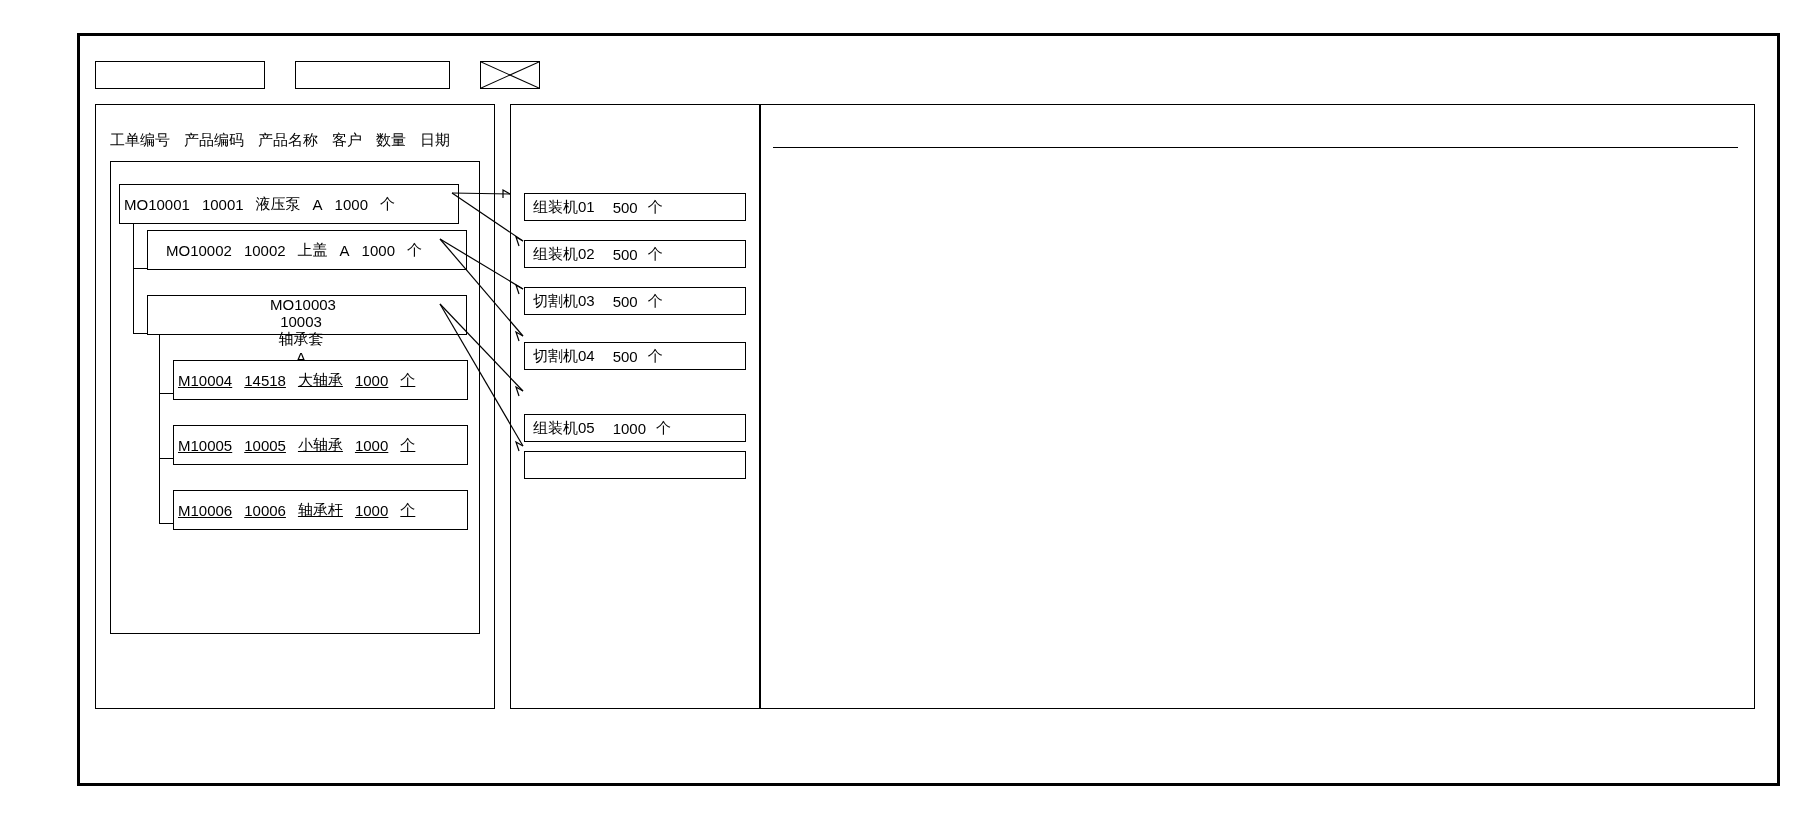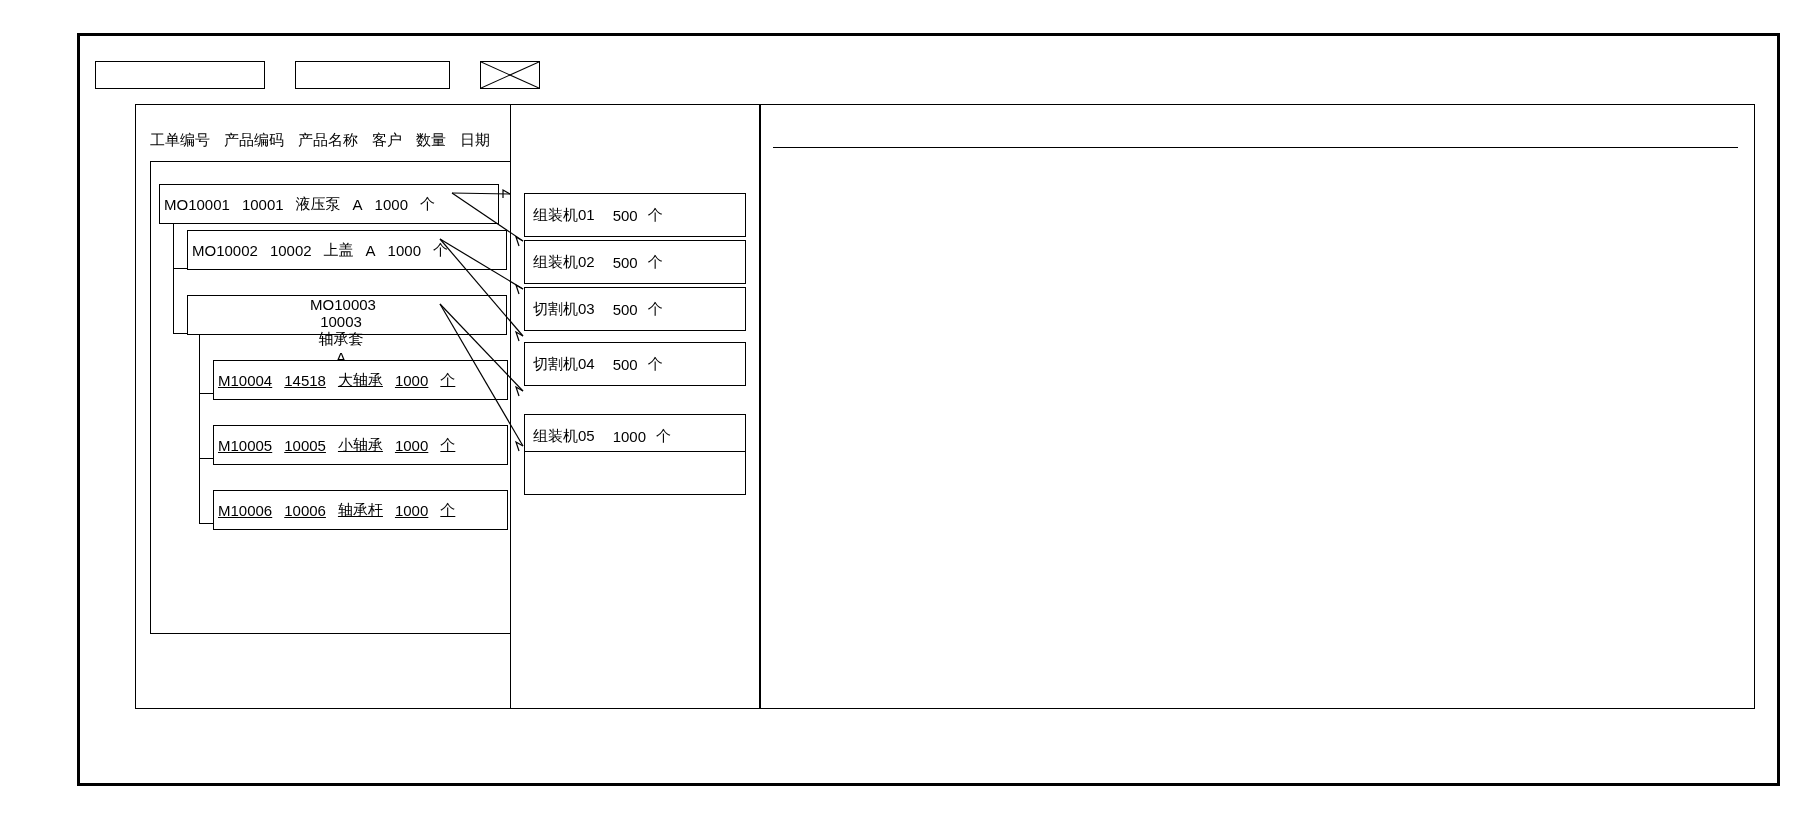--- a/index.html
+++ b/index.html
@@ -64,21 +64,21 @@
   }
   .tb-x svg { display: block; width: 100%; height: 100%; }
 
   
   .pane {
     position: absolute;
     border: 1.5px solid #000000;
     box-sizing: border-box;
     background: #ffffff;
   }
-  .pane-left   { left: 15px;   top: 68px;  width: 400px;  height: 605px; margin-left: 40px; }
+  .pane-left   { left: 15px;   top: 68px;  width: 400px;  height: 605px; }
   .pane-middle { left: 430px;  top: 68px;  width: 250px;  height: 605px; }
   .pane-right  { left = 0; }
   .pane-right  { left: 680px;  top: 68px;  width: 995px;  height: 605px; }
 
   
   .col-headers {
     position: absolute;
     left: 14px;
     top: 24px;
     width: 370px;
@@ -129,21 +129,21 @@
     border-left: 1.4px solid #000000;
     border-bottom: 1.4px solid #000000;
     box-sizing: border-box;
   }
 
   
   .mach-card {
     position: absolute;
     left: 13px;
     width: 222px;
-    height: 44px;
+    height: 28px;
     border: 1.5px solid #000000;
     box-sizing: border-box;
     background: #ffffff;
     display: flex;
     align-items: center;
     font-size: 15px;
     white-space: nowrap;
     padding-left: 8px;
   }
   .mach-card .m-name { margin-right: 18px; }
@@ -209,21 +209,21 @@
 
         <div class="tree-row row-d0" style="top:22px;">
           <span class="cell pad-l">MO10001</span>
           <span class="cell">10001</span>
           <span class="cell">液压泵</span>
           <span class="cell">A</span>
           <span class="cell">1000</span>
           <span class="cell">个</span>
         </div>
 
-        <div class="tree-row row-d1" style="top:68px;">
+        <div class="tree-row row-d1" style="top:68px;padding-left:14px;">
           <span class="cell pad-l">MO10002</span>
           <span class="cell">10002</span>
           <span class="cell">上盖</span>
           <span class="cell">A</span>
           <span class="cell">1000</span>
           <span class="cell">个</span>
         </div>
 
         <div class="tree-row row-d1" style="top:133px;flex-direction:column;">
           <span class="cell pad-l">MO10003</span>

